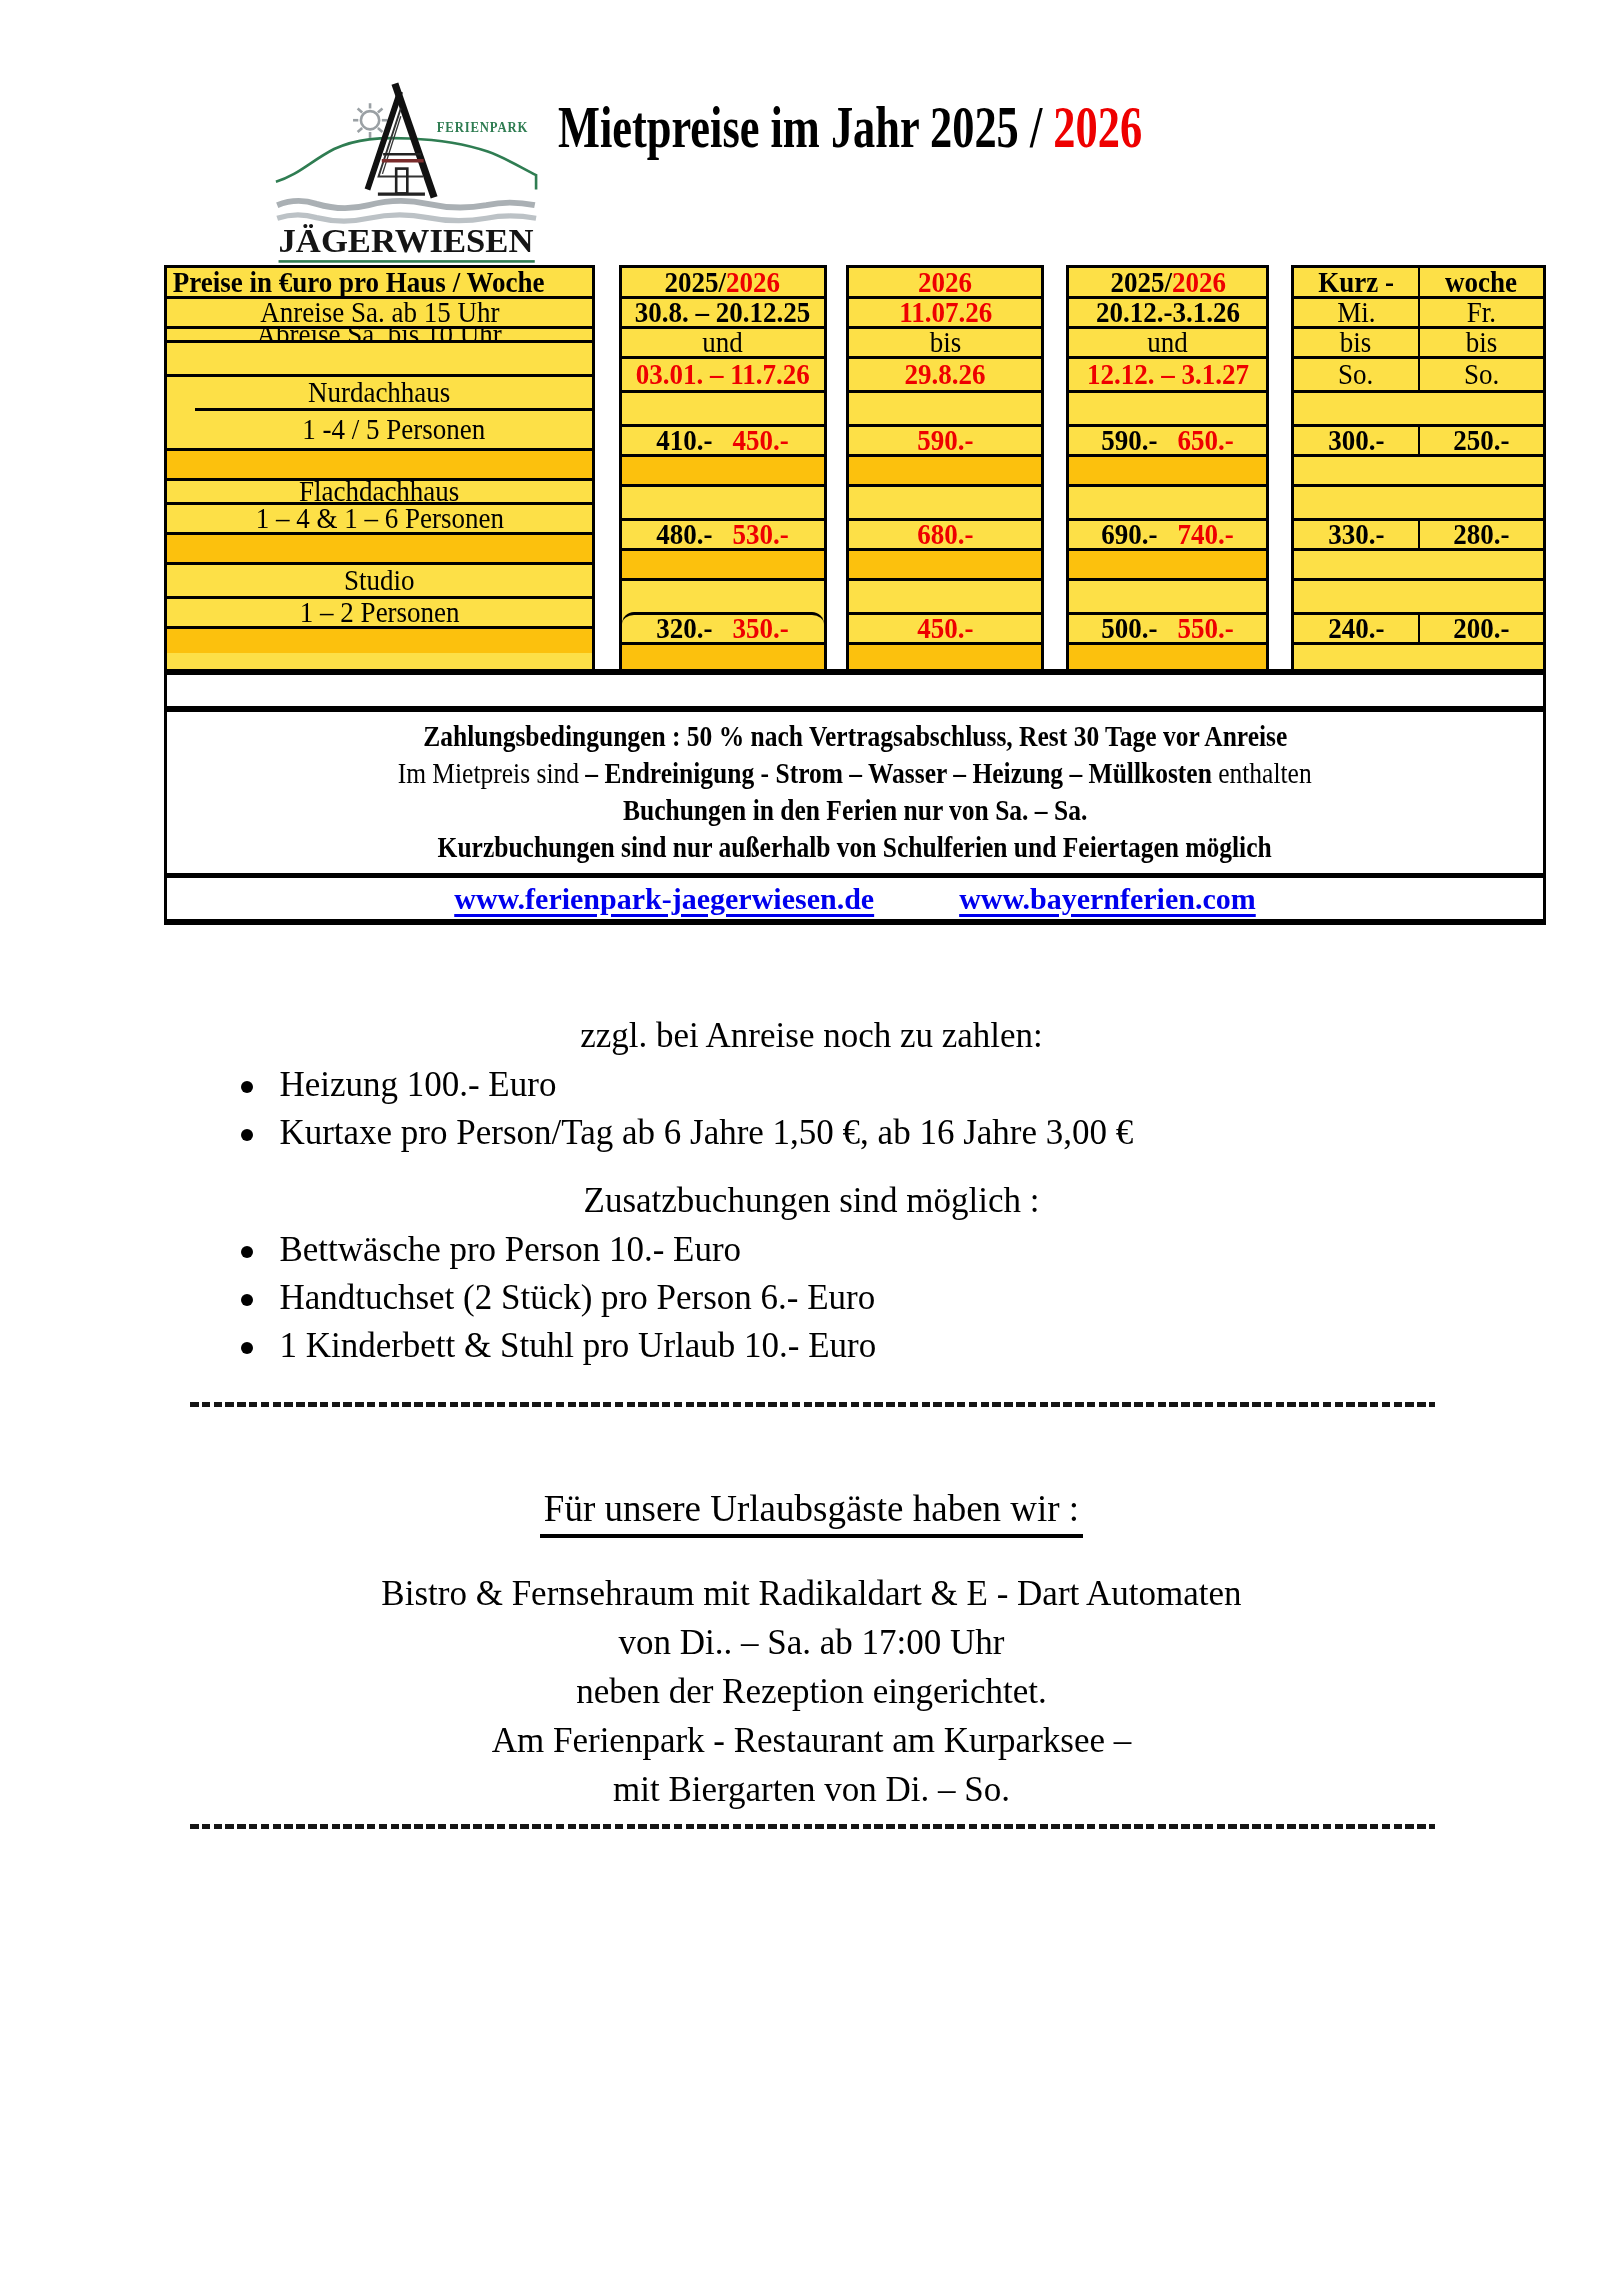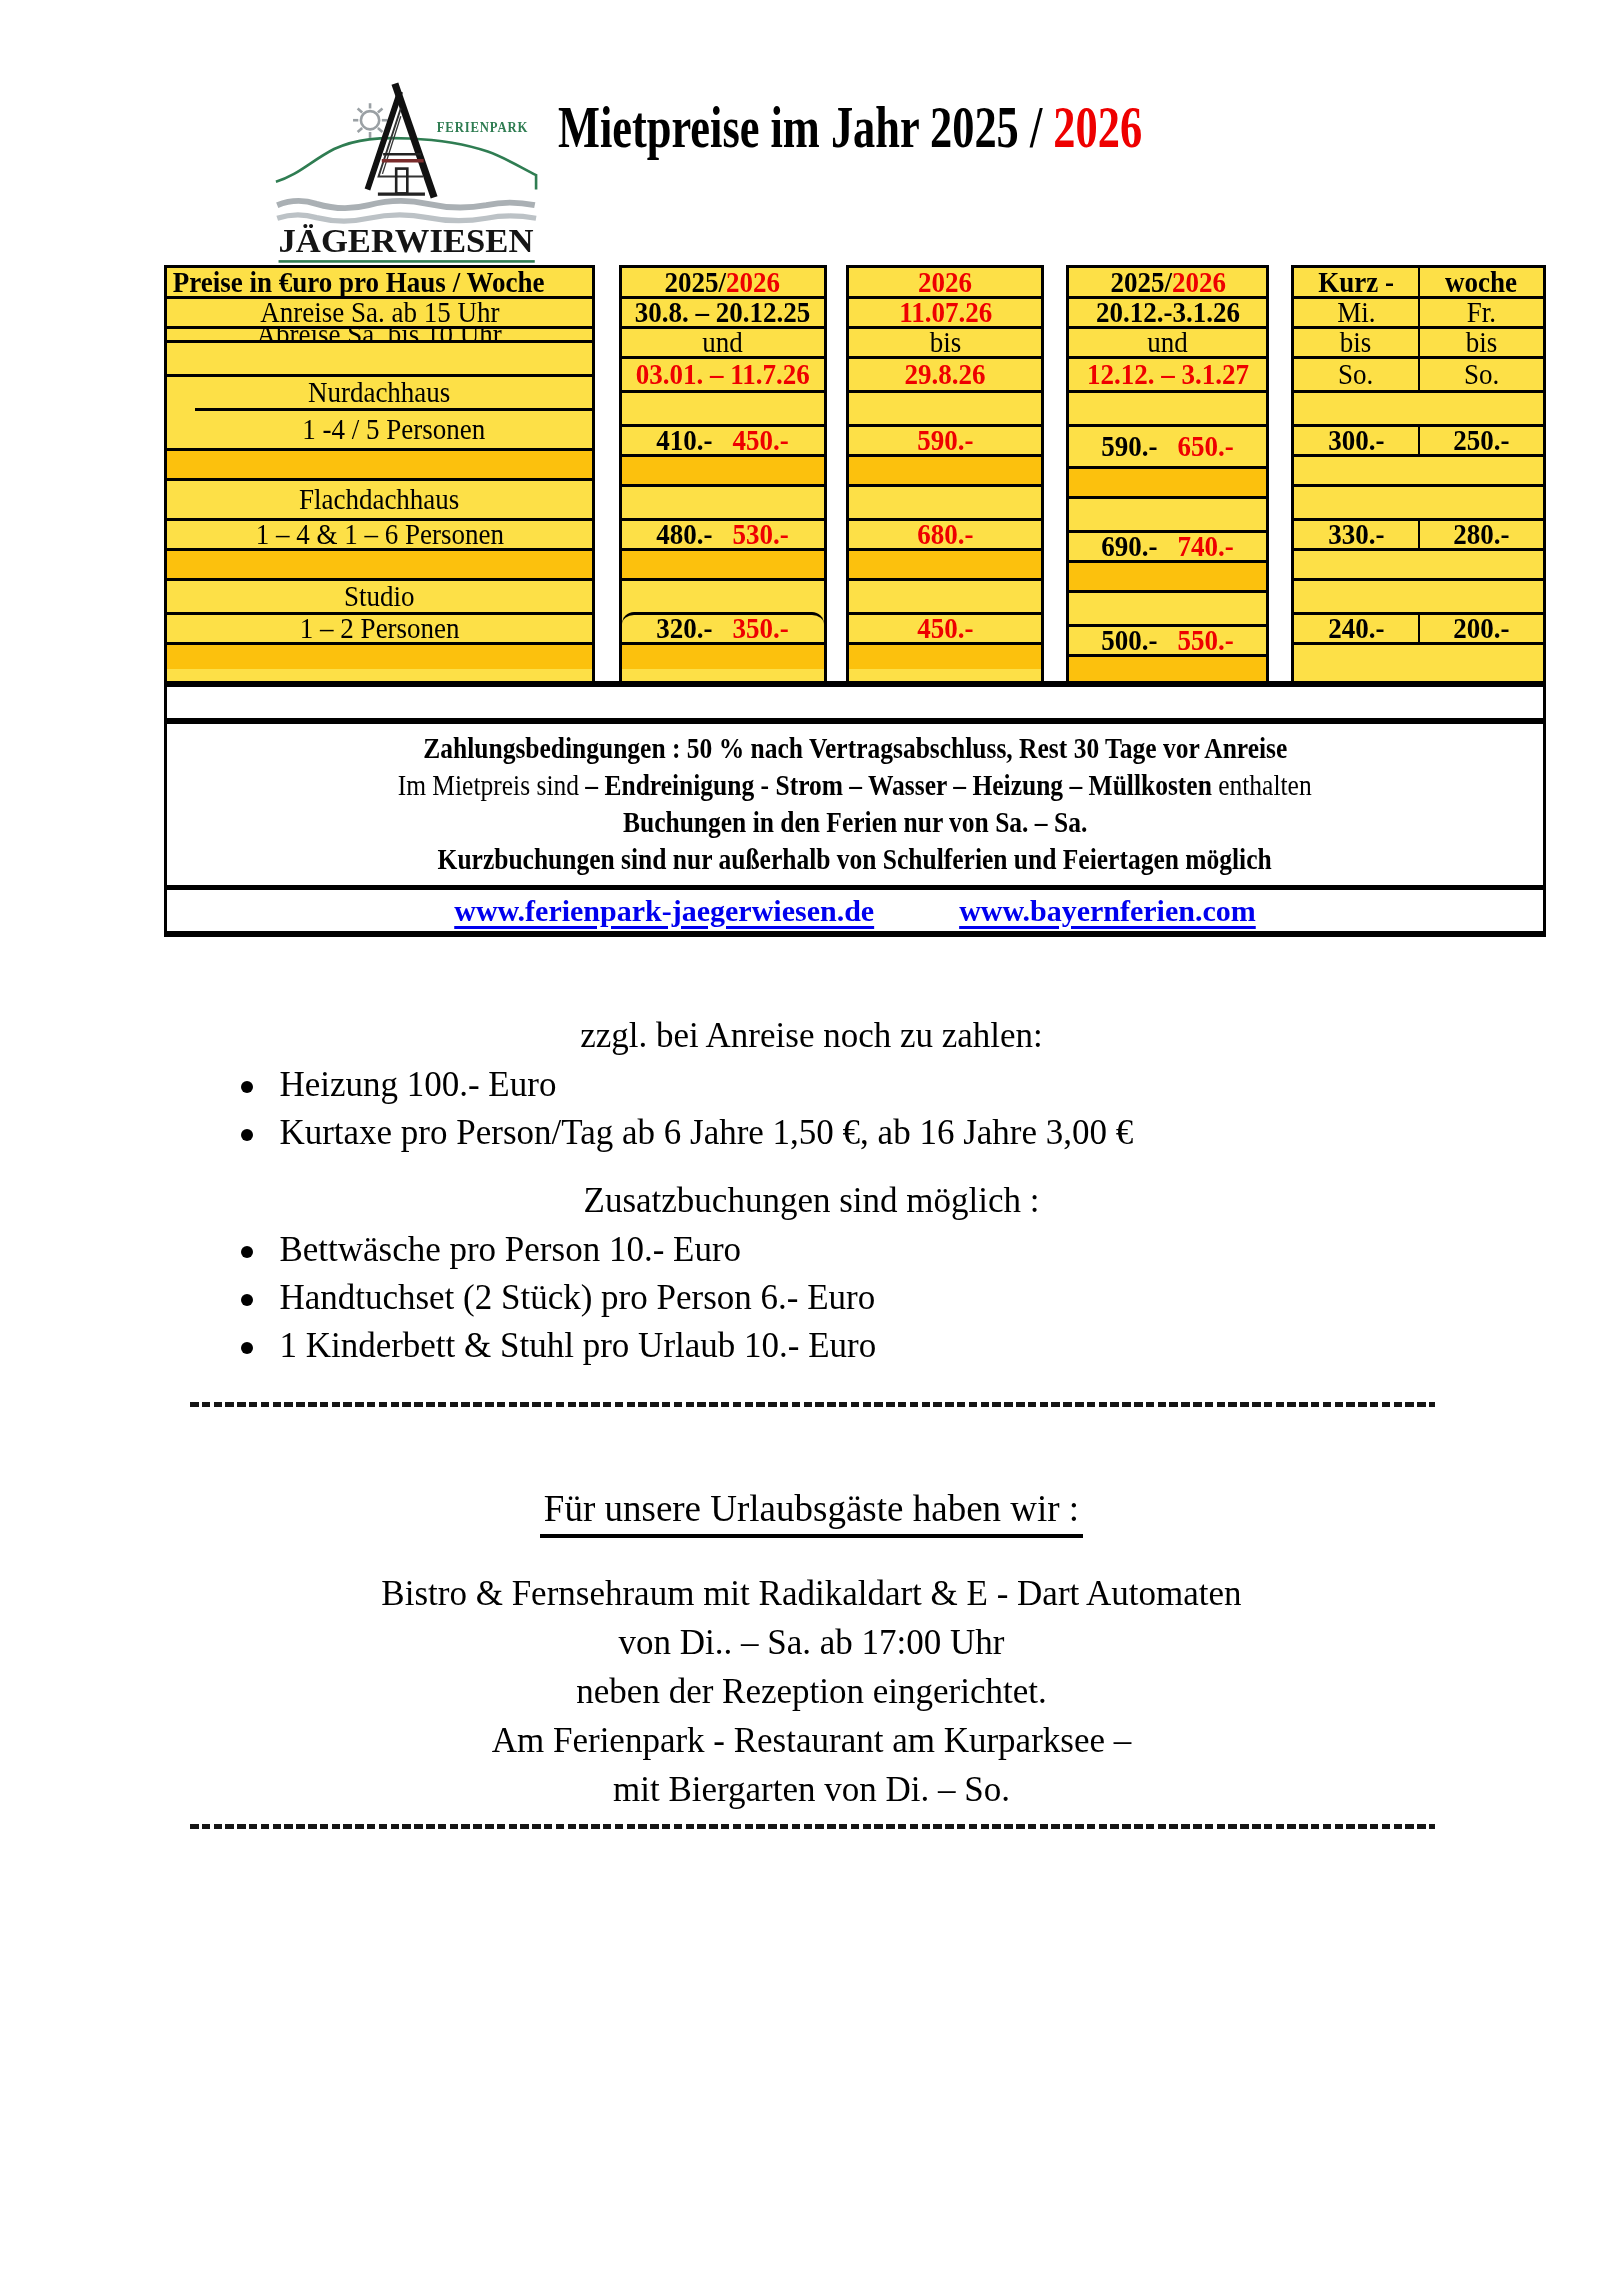--- a/index.html
+++ b/index.html
@@ -110,21 +110,21 @@
           <div class="cell" style="height: 34px;">
             <span class="txt"></span>
           </div>
           <div class="cell" style="height: 34px;">
             <span class="txt">Nurdachhaus</span>
           </div>
           <div class="cell" style="height: 40px; margin-left: 28px;">
             <span class="txt">1 -4 / 5 Personen</span>
           </div>
           <div class="cell orange" style="height: 30px;"></div>
-          <div class="cell" style="height: 40px;">
+          <div class="cell" style="height: 24px;">
             <span class="txt">Flachdachhaus</span>
           </div>
           <div class="cell" style="height: 30px;">
             <span class="txt">1 – 4 &amp; 1 – 6 Personen</span>
           </div>
           <div class="cell orange" style="height: 30px;"></div>
           <div class="cell" style="height: 34px;">
             <span class="txt">Studio</span>
           </div>
           <div class="cell" style="height: 30px;">
@@ -214,21 +214,21 @@
           </div>
           <div class="cell" style="height: 30px;">
             <span class="txt">und</span>
           </div>
           <div class="cell" style="height: 34px;">
             <span class="txt b red">12.12. – 3.1.27</span>
           </div>
           <div class="cell" style="height: 34px;">
             <span class="txt"></span>
           </div>
-          <div class="cell" style="height: 42px;">
+          <div class="cell" style="height: 30px;">
             <span class="txt b"><span class="part">590.-</span><span class="part red sp">650.-</span></span>
           </div>
           <div class="cell orange" style="height: 30px;"></div>
           <div class="cell" style="height: 34px;">
             <span class="txt"></span>
           </div>
           <div class="cell" style="height: 30px;">
             <span class="txt b"><span class="part">690.-</span><span class="part red sp">740.-</span></span>
           </div>
           <div class="cell orange" style="height: 30px;"></div>

